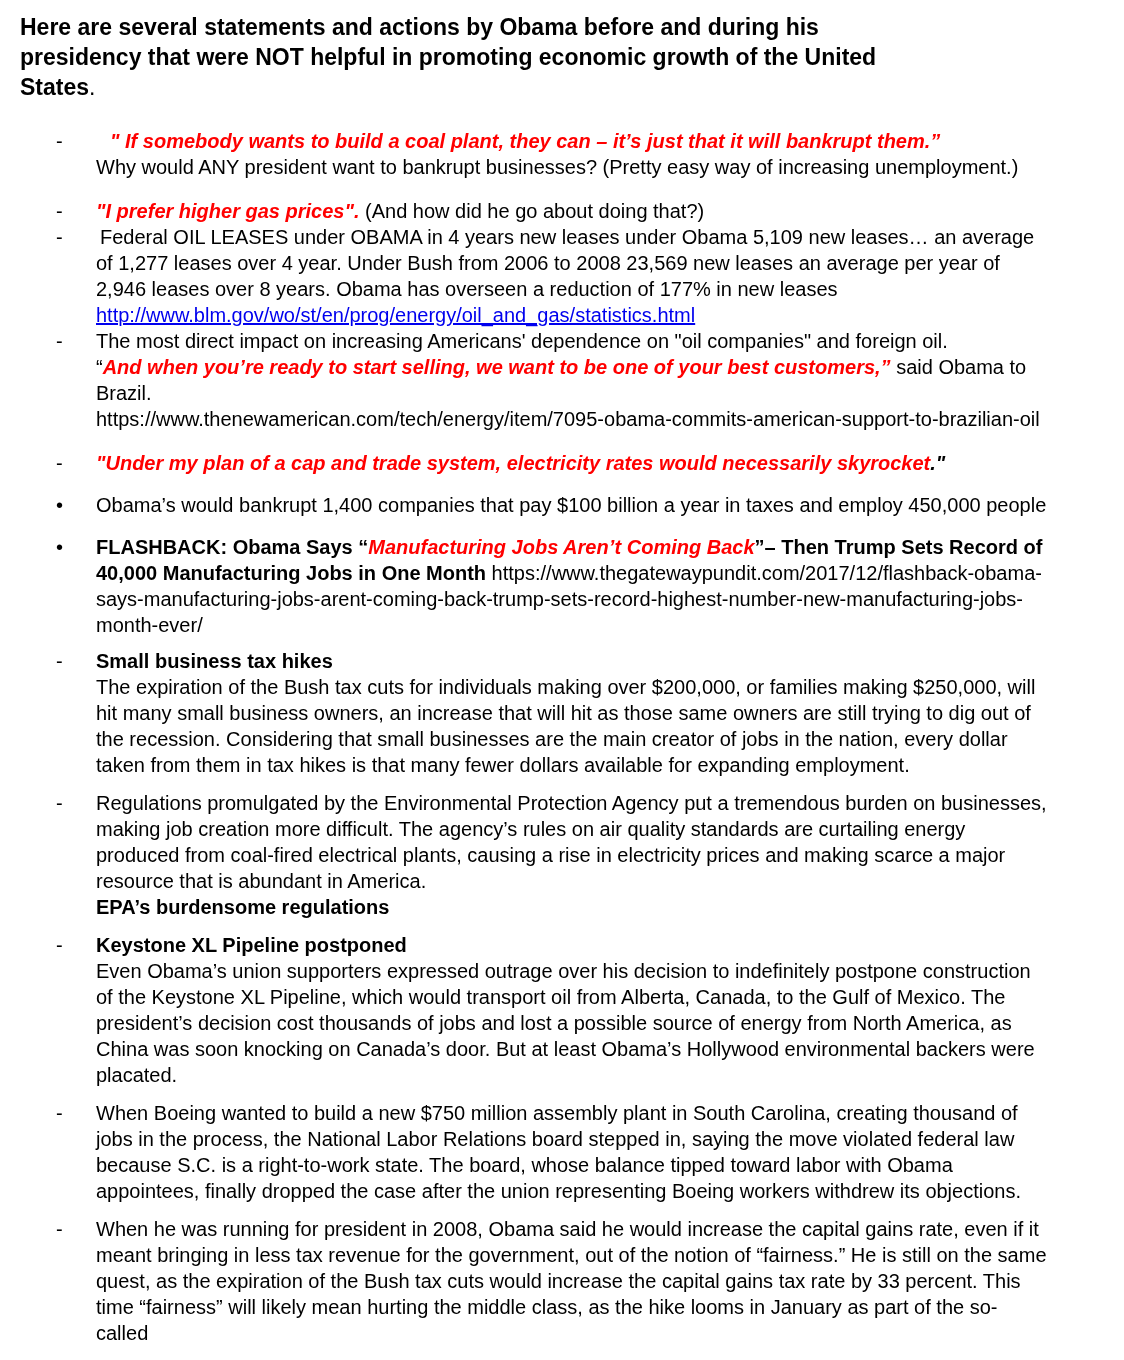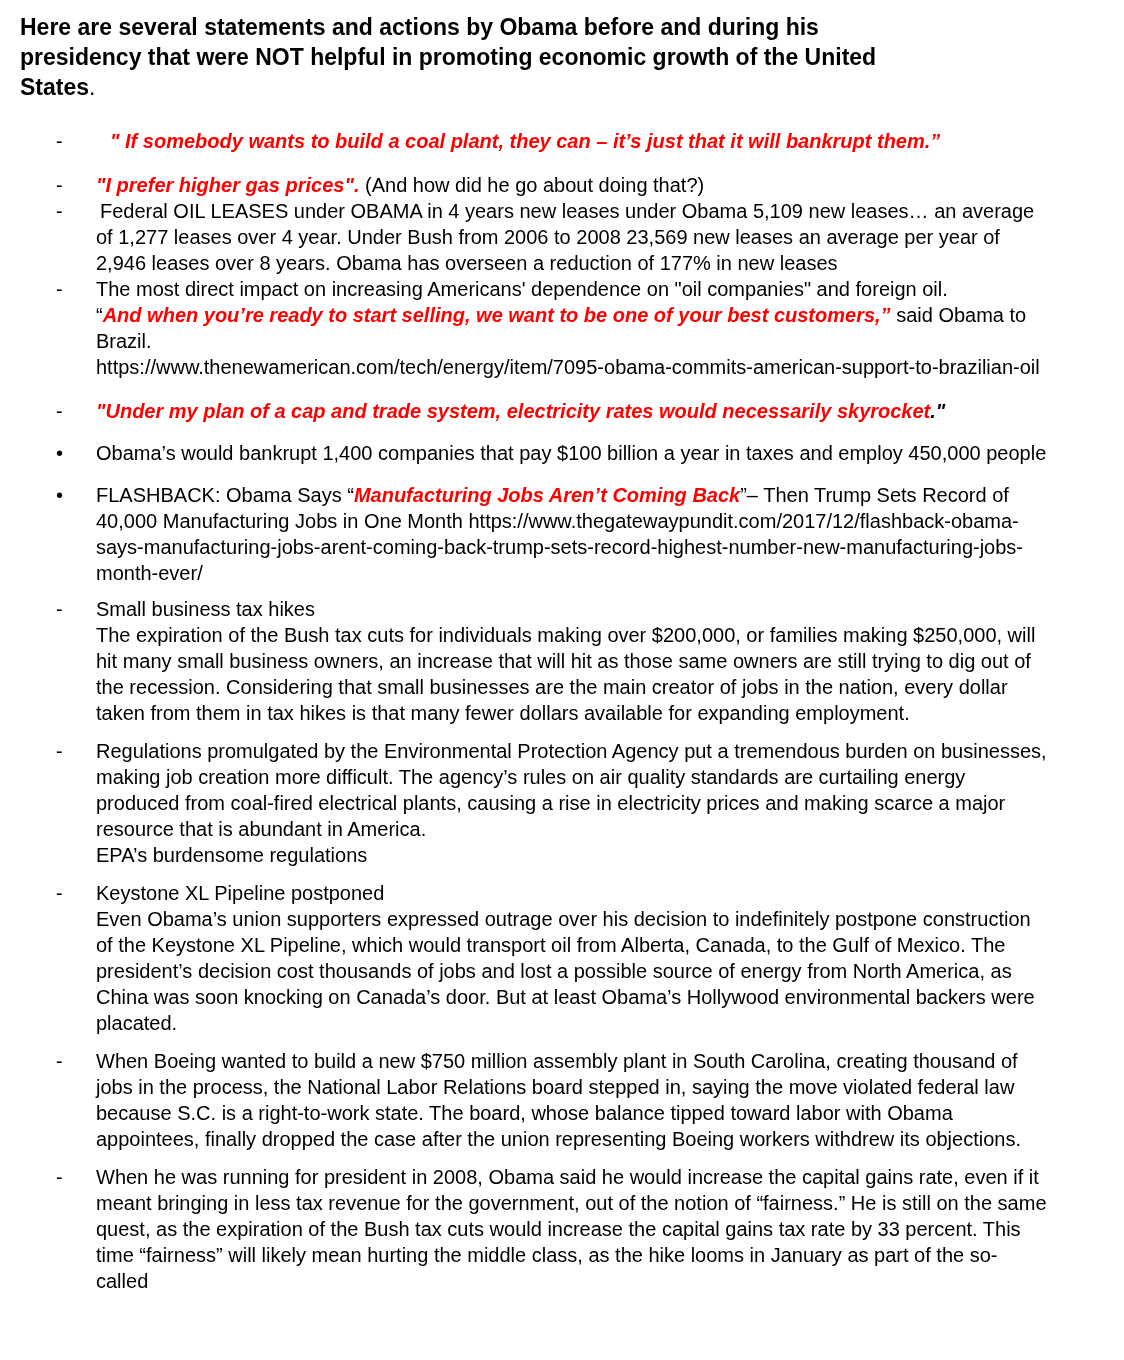--- a/index.html
+++ b/index.html
@@ -31,21 +31,21 @@
     display: grid;
     grid-template-columns: 40px 952px;
     margin-left: 36px;
     font-size: 20px;
     line-height: 26px;
   }
   .marker { font-size: 20px; }
   .content { }
 
   .rbi { color: #FF0000; font-weight: bold; font-style: italic; }
-  .b   { font-weight: normal; }
+  .b   { font-weight: bold; }
   .bi  { font-weight: bold; font-style: italic; }
   .link {
     color: #0000EE;
     text-decoration: underline;
     cursor: pointer;
   }
   .indent1 { margin-left: 14px; }
   .indent-sm { margin-left: 4px; }
 
   .mt18 { margin-top: 18px; }
@@ -57,32 +57,34 @@
 <body>
 
 <div class="page">
 
   <h1 class="doc-title"><span>Here are several statements and actions by Obama before and during his presidency that were NOT helpful in promoting economic growth of the United States</span><span class="plain">.</span></h1>
 
   <div class="item">
     <span class="marker">-</span>
     <div class="content">
       <div><span class="rbi indent1">" If somebody wants to build a coal plant, they can – it’s just that it will bankrupt them.”</span></div>
+      <div><span>Why would ANY president want to bankrupt businesses? (Pretty easy way of increasing unemployment.)</span></div>
     </div>
   </div>
 
   <div class="item mt18">
     <span class="marker">-</span>
     <div class="content"><span class="rbi">"I prefer higher gas prices".</span><span> (And how did he go about doing that?)</span></div>
   </div>
 
   <div class="item">
     <span class="marker">-</span>
     <div class="content">
       <span class="indent-sm">Federal OIL LEASES under OBAMA in 4 years new leases under Obama 5,109 new leases… an average of 1,277 leases over 4 year.  Under Bush from 2006 to 2008 23,569 new leases an average per year of 2,946 leases over 8 years.  Obama has overseen a reduction of 177% in new leases</span>
+      <div><a class="link">http://www.blm.gov/wo/st/en/prog/energy/oil_and_gas/statistics.html</a></div>
     </div>
   </div>
 
   <div class="item">
     <span class="marker">-</span>
     <div class="content">
       <div><span>The most direct impact on increasing Americans' dependence on "oil companies" and foreign oil.</span></div>
       <div><span>“</span><span class="rbi">And when you’re ready to start selling, we want to be one of your best customers,”</span><span> said Obama to Brazil.</span></div>
       <div><span>https://www.thenewamerican.com/tech/energy/item/7095-obama-commits-american-support-to-brazilian-oil</span></div>
     </div>

